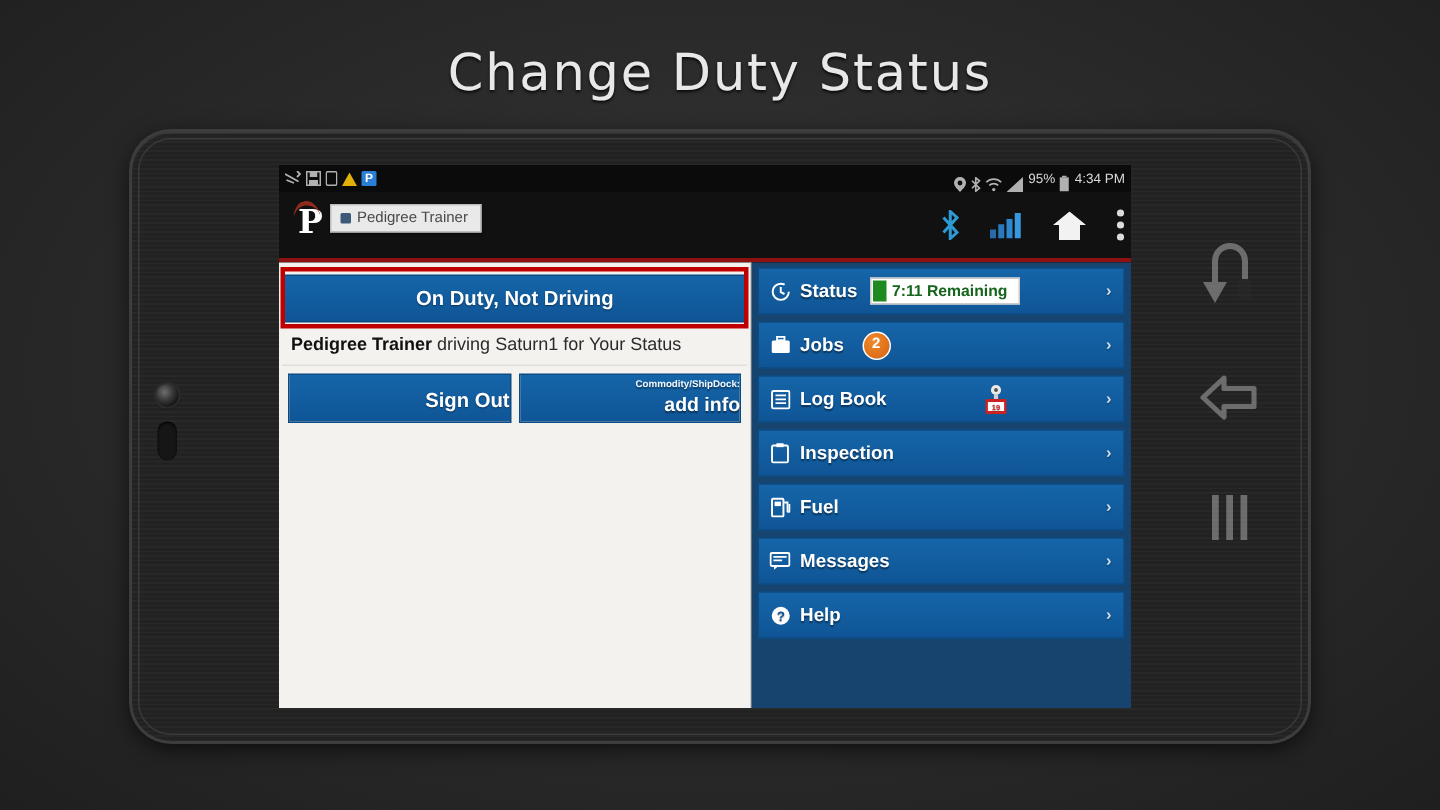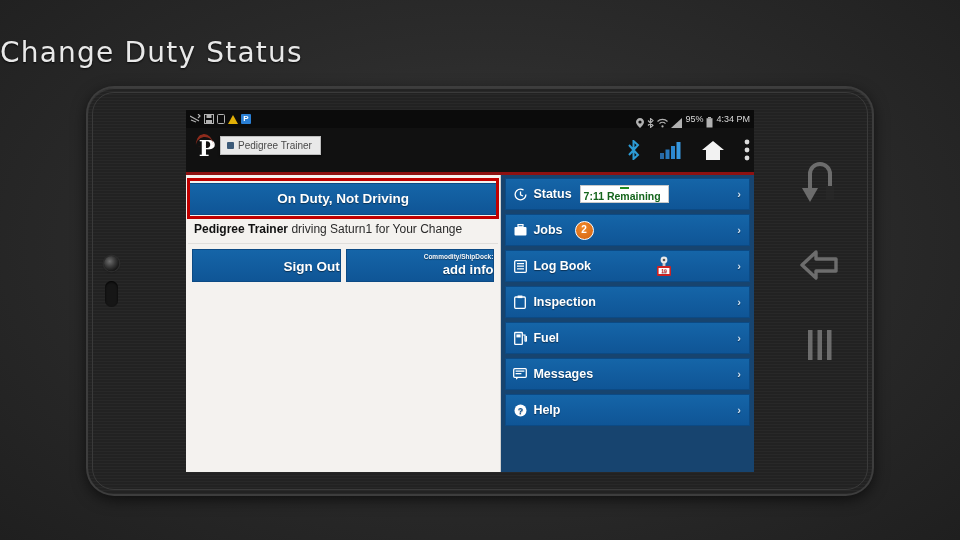--- a/index.html
+++ b/index.html
@@ -19,26 +19,26 @@
     height: 540px;
     background-color: #2b2b2b;
     background-image:
       radial-gradient(ellipse at 50% 45%, #3a3a3a 0%, #2c2c2c 45%, #1f1f1f 100%),
       repeating-linear-gradient(0deg, rgba(255,255,255,0.018) 0px, rgba(255,255,255,0.018) 1px, rgba(0,0,0,0.02) 1px, rgba(0,0,0,0.02) 3px);
   }
 
   
   #slide-title {
     position: absolute;
-    top: 36px;
+    top: 29px;
     left: 0;
     width: 960px;
-    text-align: left;
+    text-align: center;
     color: #e8e8e8;
-    font-size: 28px;
+    font-size: 34px;
     font-weight: 400;
     letter-spacing: 1.2px;
     font-family: "DejaVu Sans", sans-serif;
     text-shadow: 0 1px 2px rgba(0,0,0,0.8);
   }
 
   
   #tablet {
     position: absolute;
     left: 88px;
@@ -210,21 +210,21 @@
     padding: 0 6px 0 7px; box-sizing: border-box;
     position: relative;
     text-shadow: 0 1px 1px rgba(0,0,0,.45);
   }
   .menu-btn .mi { width: 14px; display: flex; justify-content: center; align-items: center; margin-right: 6px; }
   .menu-btn .mlabel { font-size: 12.5px; font-weight: bold; }
   .menu-btn .mchev { position: absolute; right: 8px; font-size: 11px; color: #cfe0f0; font-weight: bold; }
 
   .status-pill {
     margin-left: 8px; background: #ffffff; border: 1px solid #c9c9c9;
-    display: flex; align-items: center; height: 16px; flex-direction: column;
+    display: flex; align-items: center; height: 16px;
   }
   .status-pill .greenblk { width: 9px; height: 14px; background: #1f8a1f; margin: 1px; }
   .status-pill .ptxt { color: #15651c; font-weight: bold; font-size: 10.5px; padding: 0 7px 0 3px; text-shadow: none; }
 
   .jobs-badge {
     margin-left: 12px; width: 17px; height: 17px; border-radius: 50%;
     background: radial-gradient(circle at 40% 32%, #f08a2c, #d4620f);
     border: 1px solid #fff;
     color: #fff; font-size: 10px; font-weight: bold; line-height: 16px; text-align: center;
     text-shadow: none;
@@ -344,21 +344,21 @@
         <div class="duty-wrap">
           <div class="duty-btn">On Duty, Not Driving</div>
           <div class="redbox"></div>
         </div>
 
 
         <div class="driving-line">
           <b>Pedigree Trainer</b>
           <span>driving</span>
           <span>Saturn1</span>
-          <span>for Your Change</span>
+          <span>for Your Status</span>
         </div>
 
         <div class="left-actions">
           <div class="act-btn">
             <div class="big">Sign Out</div>
           </div>
           <div class="act-btn two-line">
             <div class="small">Commodity/ShipDock:</div>
             <div class="big">add info</div>
           </div>

